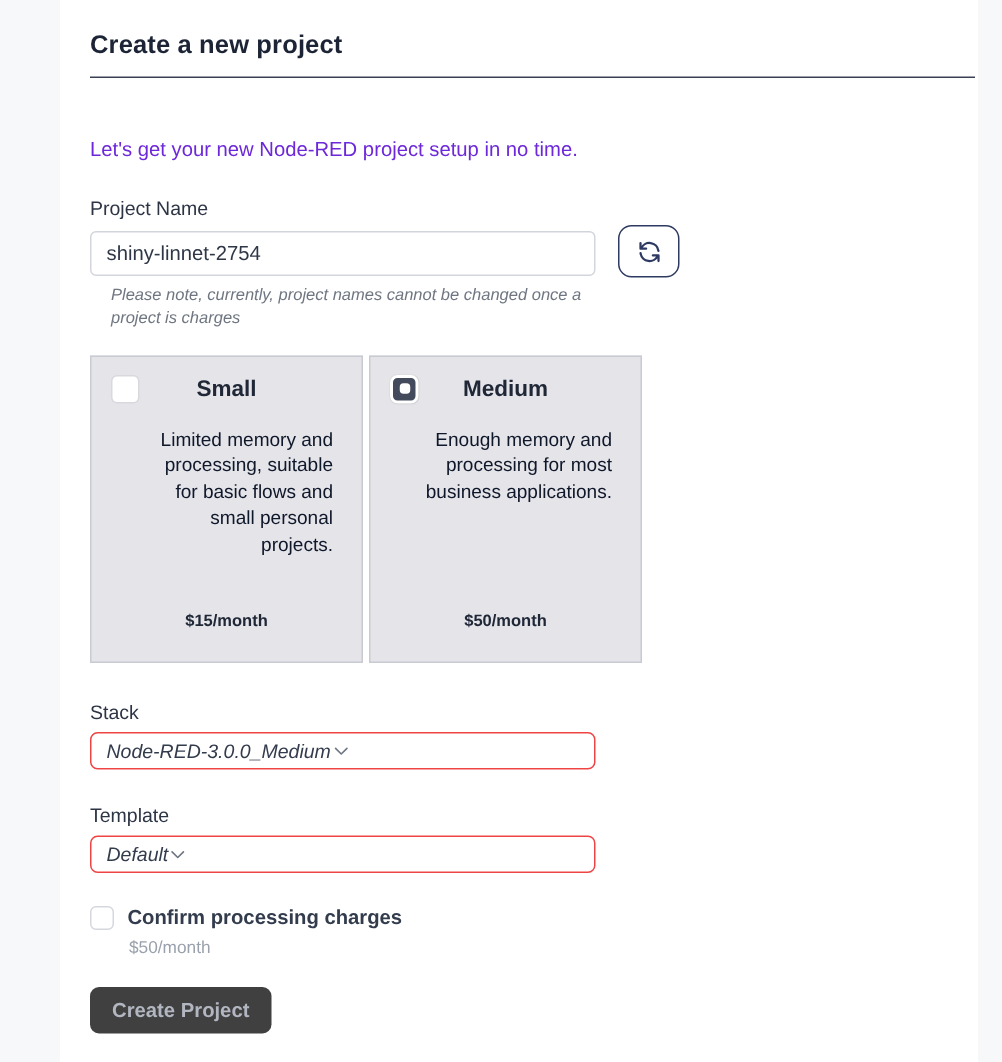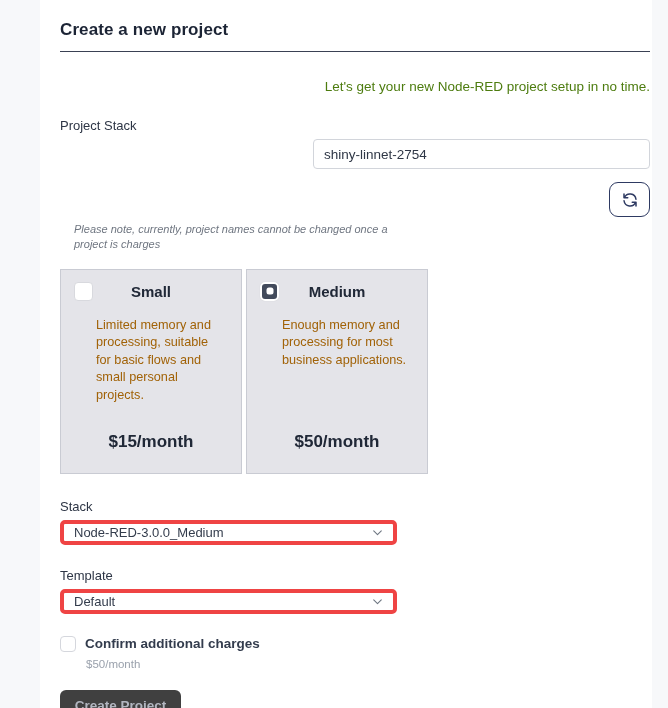--- a/index.html
+++ b/index.html
@@ -15,26 +15,26 @@
     width:612px; height:708px;
     background:#ffffff;
     padding:20px 2px 0 20px;
   }
   .page-title {
     font-size:17px; line-height:20px; font-weight:700;
     color:#1c2435; letter-spacing:.1px;
     padding-bottom:11px;
     border-bottom:1.5px solid #3a4154;
   }
-  .intro { margin-top:27px; font-size:13.5px; color:#4d7c0f;text-align:right; }
+  .intro { margin-top:40px; font-size:13.5px; color:#6d28d9; }
 
   .form-label { display:block; font-size:13px; color:#2d3545; }
 
   .name-group .form-label { margin-top:24px; margin-bottom:6px; }
-  .name-row { display:flex; align-items:flex-end; gap:15px;flex-direction:column; }
+  .name-row { display:flex; align-items:center; gap:15px; }
   .text-input {
     width:337px; height:30px;
     border:1px solid #d2d5db; border-radius:4px;
     padding:0 10px; font-size:13.5px; color:#2f3746;
     font-family:"Liberation Sans", sans-serif; background:#fff; outline:none;
   }
   .refresh-btn {
     width:41px; height:35px; margin-top:-2px;
     border:1px solid #2e3a62; border-radius:9px;
     background:#fff; color:#2e3a62;
@@ -63,31 +63,31 @@
   .plan-checkbox.checked {
     background:#424a5b; border:2px solid #fff; border-radius:5px;
     box-shadow:0 0 1px rgba(0,0,0,.15);
   }
   .plan-checkbox.checked::after {
     content:""; position:absolute; left:50%; top:50%;
     transform:translate(-50%,-50%);
     width:7px; height:7px; background:#fff; border-radius:2.5px;
   }
   .plan-title { text-align:center; font-size:15px; font-weight:700; color:#202837; padding-top:1px; }
-  .plan-desc { margin:13px 0 0 23px; width:126px; font-size:12.7px; line-height:1.38; color:#a16207; }
-  .plan-price { margin-top:auto; padding-bottom:9px; text-align:center; font-size:17px; font-weight:700; color:#202837; }
+  .plan-desc { margin:13px 0 0 23px; width:126px; font-size:12.7px; line-height:1.38; color:#0f172a;text-align:right; }
+  .plan-price { margin-top:auto; padding-bottom:9px; text-align:center; font-size:11px; font-weight:700; color:#202837; }
 
   .select-group .form-label { margin-bottom:6px; }
   .stack-group .form-label { margin-top:25px; }
   .template-group .form-label { margin-top:23px; }
   .select-box {
     width:337px; height:25px;
-    border:4px solid #ef4444; border-radius:5px; background:#fff;
-    display:flex; align-items:center; justify-content:space-between;
-    padding:0 9px 0 10px; font-size:13px; color:#333c4c; cursor:pointer;
+    border:1px solid #ef4444; border-radius:5px; background:#fff;
+    display:flex; align-items:center; 
+    padding:0 9px 0 10px; font-size:13px; color:#333c4c; cursor:pointer;font-style:italic;
   }
   .select-box svg { width:13px; height:13px; color:#6e7682; flex:none; }
 
   .confirm-row { margin-top:22px; display:flex; align-items:center; gap:9px; }
   .checkbox {
     width:16px; height:16px; flex:none;
     background:#fff; border:1px solid #d5d7dd; border-radius:4px; cursor:pointer;
   }
   .confirm-label { font-size:13.5px; font-weight:600; color:#333c4d; cursor:pointer; }
   .confirm-amount { margin:6px 0 0 26px; font-size:11.5px; color:#9aa1ac; }
@@ -104,21 +104,21 @@
 </head>
 <body>
 
 <div class="panel">
 
   <h1 class="page-title">Create a new project</h1>
 
   <p class="intro">Let's get your new Node-RED project setup in no time.</p>
 
   <div class="name-group">
-    <label class="form-label">Project Stack</label>
+    <label class="form-label">Project Name</label>
     <div class="name-row">
       <input class="text-input" type="text" value="shiny-linnet-2754" style="">
       <button class="refresh-btn">
         <span style="display:flex;">
           <svg viewBox="0 0 24 24" fill="none" stroke="currentColor" stroke-width="2">
             <path stroke-linecap="round" stroke-linejoin="round" d="M4 4v5h.582m15.356 2A8.001 8.001 0 004.582 9m0 0H9m11 11v-5h-.581m0 0a8.003 8.003 0 01-15.357-2m15.357 2H15"></path>
           </svg>
         </span>
       </button>
     </div>
@@ -166,19 +166,19 @@
       <span style="display:flex;">
         <svg viewBox="0 0 24 24" fill="none" stroke="currentColor" stroke-width="2">
           <path stroke-linecap="round" stroke-linejoin="round" d="M19 9l-7 7-7-7"></path>
         </svg>
       </span>
     </div>
   </div>
 
   <div class="confirm-row">
     <span class="checkbox"></span>
-    <span class="confirm-label">Confirm additional charges</span>
+    <span class="confirm-label">Confirm processing charges</span>
   </div>
   <div class="confirm-amount">$50/month</div>
 
   <button class="create-btn" disabled="">Create Project</button>
 
 </div>
 
 </body></html>

